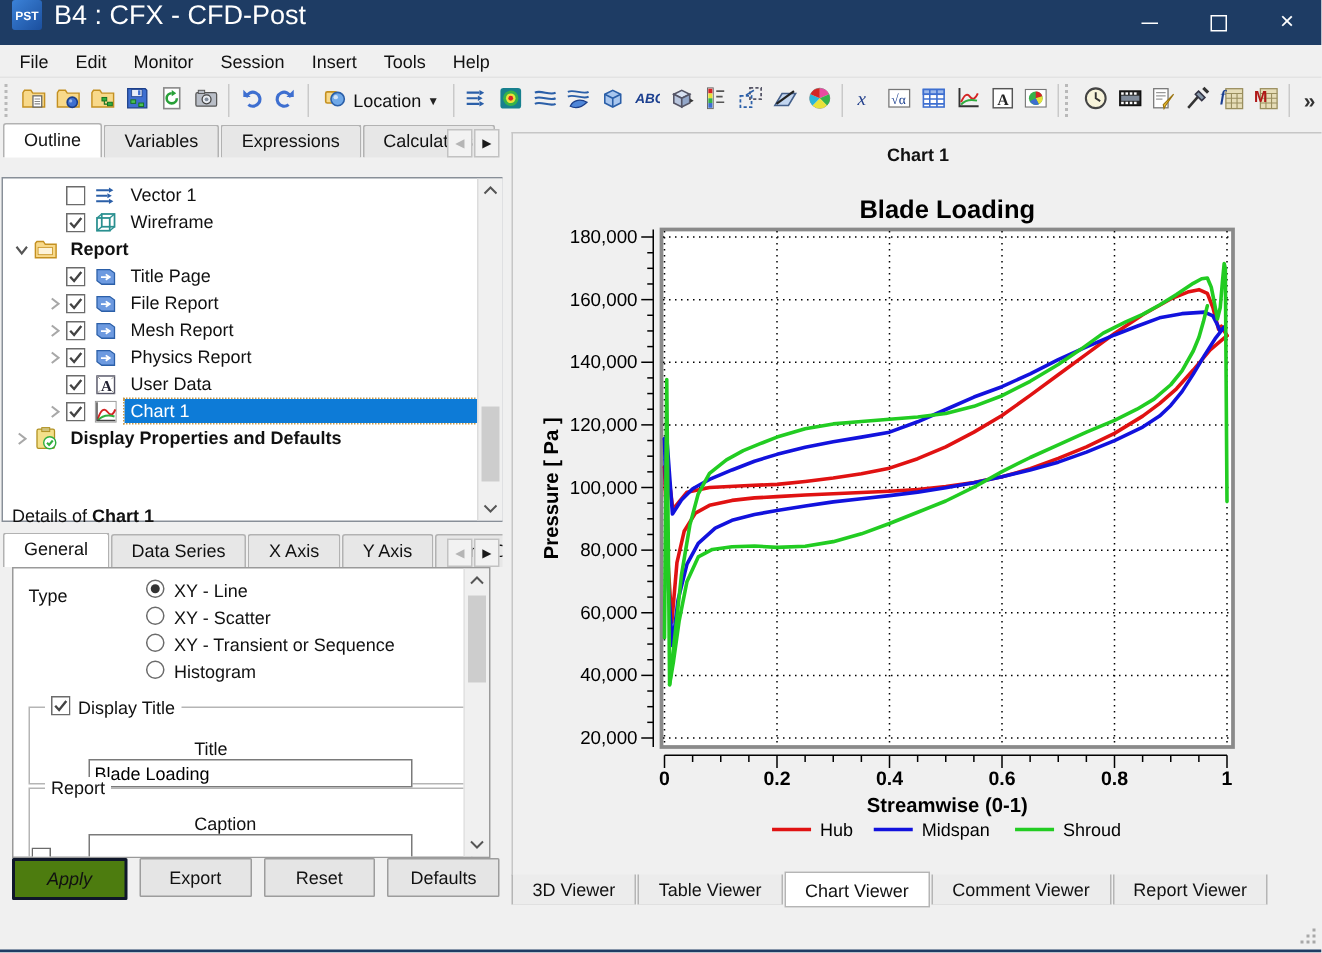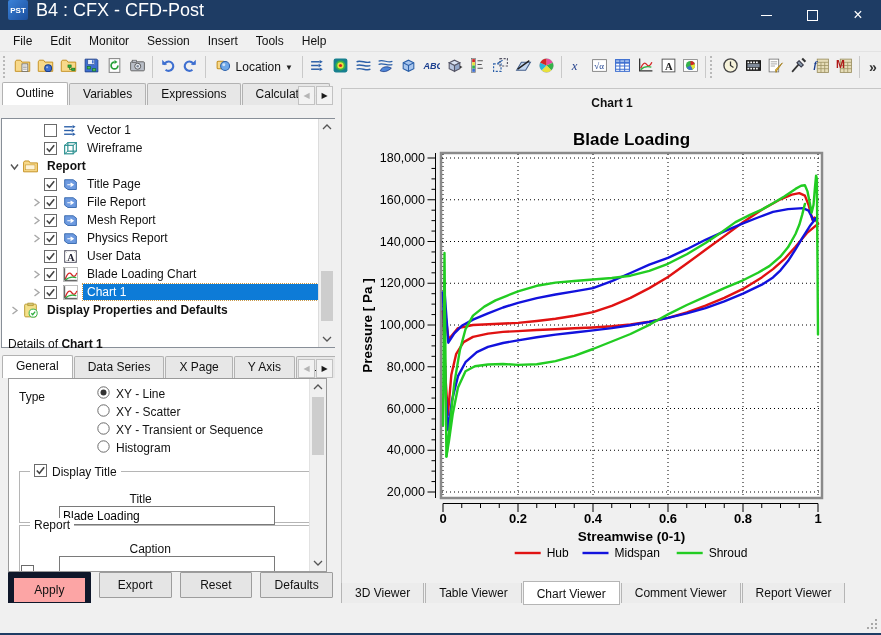--- a/index.html
+++ b/index.html
@@ -67,21 +67,21 @@
   #gbox-title{left:10px;top:92px;width:294px;height:50px;}
   #gbox-report{left:10px;top:146px;width:294px;height:46px;}
   .gcaption{position:absolute;left:10px;top:-8px;background:#fff;padding:0 4px;display:flex;align-items:center;gap:5px;}
   .frow{position:absolute;left:0;top:20px;width:100%;display:flex;align-items:center;flex-direction:column;}
   .frow .fl{width:79px;padding-left:4px;}
   .tfield{width:208px;height:17px;border:1px solid #7a7a7a;font-family:"Liberation Sans",sans-serif;font-size:12px;padding:0 3px;background:#fff;}
   #partial-cb{position:absolute;left:12px;top:186px;width:13px;height:13px;}
   #dform .vscroll{border-left:1px solid #e2e2e2;}
   #dbuttons{position:absolute;left:8px;top:572px;width:325px;display:flex;gap:8px;}
   .btn{flex:1;height:24px;background:#e5e5e5;border:1px solid #9d9d9d;display:flex;align-items:center;justify-content:center;border-radius:1px;}
-  .btn.focus{border:6px solid #0f172a;background:#fca5a5;}
+  .btn.focus{border:2px solid #0f172a;background:#4d7c0f;font-style:italic;}
   
   #splitter{position:absolute;left:335px;top:82px;width:6px;height:521px;background:#f0f0f0;}
   #viewer{position:absolute;left:341px;top:88px;width:540px;height:495px;background:#f0f0f0;
           border-top:1px solid #c6c6c6;border-left:1px solid #c6c6c6;}
   #viewer-header{position:absolute;left:0;top:7px;width:100%;text-align:center;font-weight:bold;}
   #chart-svg{position:absolute;left:0;top:0;}
   
   #bottom-tabs{position:absolute;left:341px;top:583px;width:540px;height:20px;display:flex;align-items:flex-start;}
   .btab{padding:3px 13px;background:#ececec;border:1px solid #b5b5b5;border-top:none;margin-right:1px;white-space:nowrap;}
   .btab.active{background:#fff;border-top:1px solid #b5b5b5;margin-top:-2px;padding-top:5px;position:relative;z-index:2;}
@@ -498,38 +498,20 @@
               <rect x="0.5" y="0.5" width="12" height="12" fill="#fff" stroke="#6b6b6b"></rect>
               <path d="M2.8 6.5l2.6 2.8 4.8-6" stroke="#444" stroke-width="1.6" fill="none"></path>
             </svg></span>
           <span class="ticon"><svg width="17" height="17" viewBox="0 0 16 16">
               <rect x="2.5" y="2.5" width="11" height="11" fill="#fff" stroke="#556" stroke-width="0.9"></rect>
               <text x="5" y="11.8" font-size="9.5" font-weight="bold" fill="#223" font-family="Liberation Serif,serif">A</text>
               <path d="M2.5 2.5l2 2M13.5 2.5l-2 2M2.5 13.5l2-2M13.5 13.5l-2-2" stroke="#999" stroke-width="0.6"></path>
             </svg></span>
           <span class="tlabel">User Data</span>
         </div>
-        <div class="trow child">
-          <span class="exp">
-            <svg width="9" height="9" viewBox="0 0 9 9">
-              <path d="M2.5 1 L7 4.5 L2.5 8" fill="none" stroke="#a8a8a8" stroke-width="1.4"></path>
-            </svg>
-          </span>
-          <span class="cbx"><svg width="13" height="13" viewBox="0 0 13 13">
-              <rect x="0.5" y="0.5" width="12" height="12" fill="#fff" stroke="#6b6b6b"></rect>
-              <path d="M2.8 6.5l2.6 2.8 4.8-6" stroke="#444" stroke-width="1.6" fill="none"></path>
-            </svg></span>
-          <span class="ticon"><svg width="17" height="17" viewBox="0 0 16 16">
-              <rect x="1.5" y="1.5" width="13" height="13" fill="#fff" stroke="#999" stroke-width="0.6"></rect>
-              <path d="M3 12.5 Q6 4 9 8 T14 6.5" stroke="#d42525" fill="none" stroke-width="1.2"></path>
-              <path d="M3 13.5 Q7 9 13.5 11" stroke="#2fae3f" fill="none" stroke-width="1.2"></path>
-              <path d="M2.5 2v11.5H14" stroke="#444" fill="none" stroke-width="0.9"></path>
-            </svg></span>
-          <span class="tlabel">Blade Loading Chart</span>
-        </div>
         <div class="trow child selected">
           <span class="exp">
             <svg width="9" height="9" viewBox="0 0 9 9">
               <path d="M2.5 1 L7 4.5 L2.5 8" fill="none" stroke="#a8a8a8" stroke-width="1.4"></path>
             </svg>
           </span>
           <span class="cbx"><svg width="13" height="13" viewBox="0 0 13 13">
               <rect x="0.5" y="0.5" width="12" height="12" fill="#fff" stroke="#6b6b6b"></rect>
               <path d="M2.8 6.5l2.6 2.8 4.8-6" stroke="#444" stroke-width="1.6" fill="none"></path>
             </svg></span>
@@ -572,21 +554,21 @@
   </div>
 
   <div id="details-label">
     <span>Details of</span>
     <b>Chart 1</b>
   </div>
 
   <div id="dtabs">
       <div class="tab active">General</div>
       <div class="tab">Data Series</div>
-      <div class="tab">X Page</div>
+      <div class="tab">X Axis</div>
       <div class="tab">Y Axis</div>
       <div class="tab">Line Di</div>
       <div class="tabarrows">
         <div class="tarr dis">◀</div>
         <div class="tarr en">▶</div>
       </div>
     </div>
 
   <div id="dform">
     <span class="flabel" style="top:11px;">Type</span>

